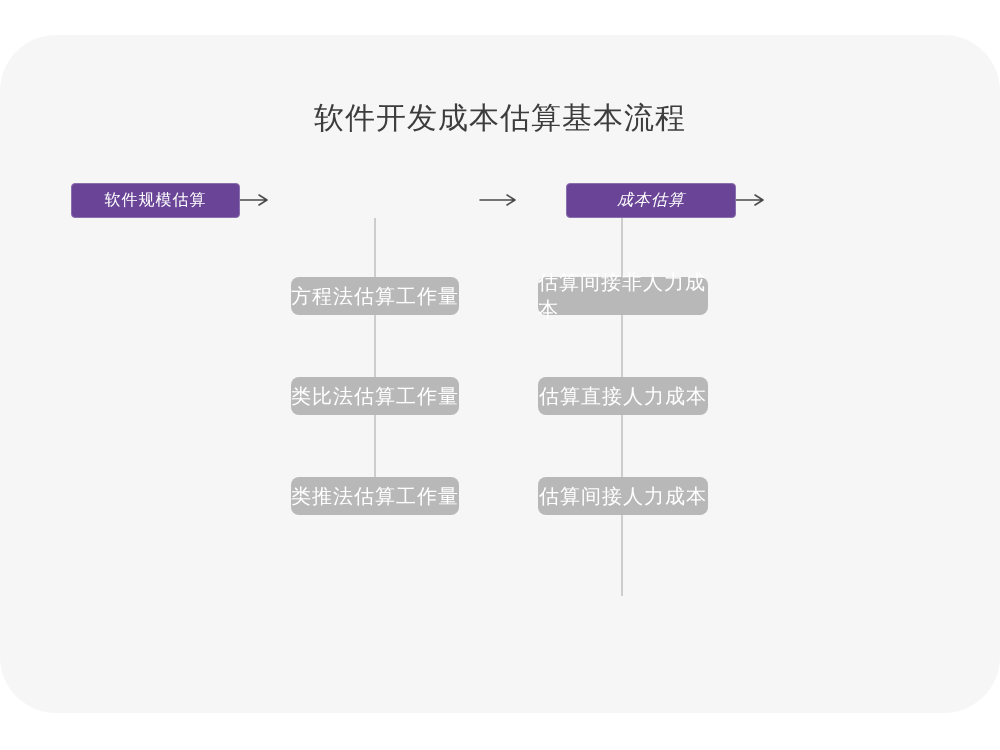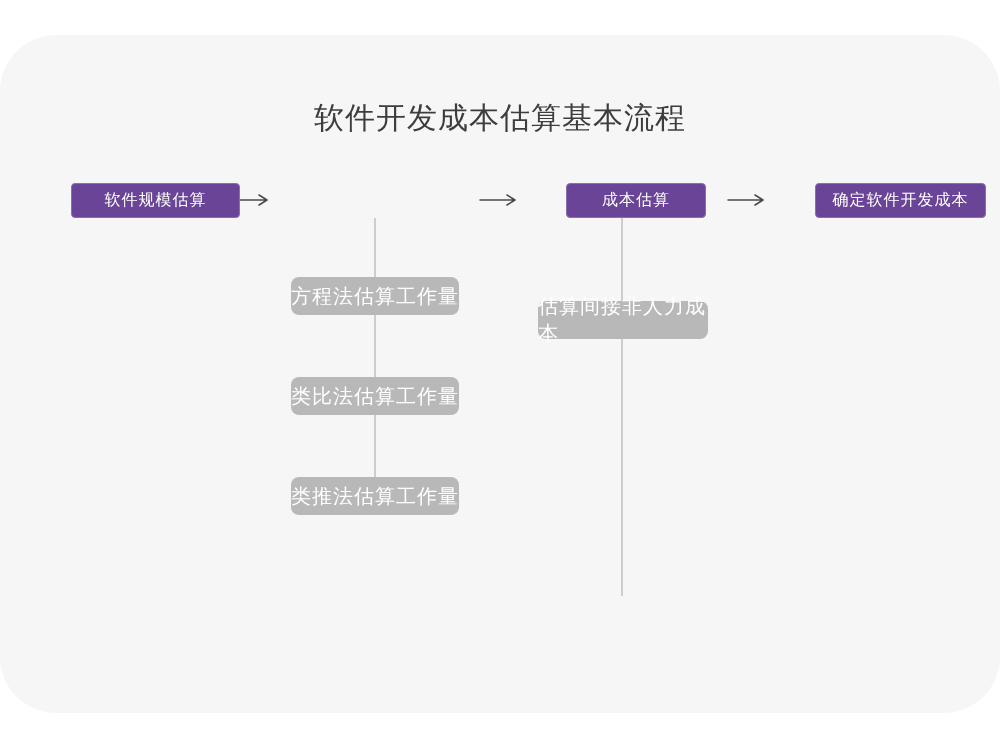--- a/index.html
+++ b/index.html
@@ -33,21 +33,21 @@
     background:var(--stage-bg);
     border:1px solid var(--stage-border);
     border-radius:4px;
     display:flex;align-items:center;justify-content:center;
     color:var(--node-text);font-size:16px;letter-spacing:1px;
     z-index:3;
     margin-left:28px;
   }
   .stage-1{left:43px;width:169px;}
   .stage-2{left:290px;width:170px;}
-  .stage-3{left:538px;width:140px;}
+  .stage-3{left:538px;width:170px;font-style:italic;}
   .stage-4{left:787px;width:171px;}
   .arrow{
     position:absolute;top:192px;width:40px;height:16px;
     color:var(--arrow);z-index:2;
   }
   .arrow-1{left:231px;}
   .arrow-2{left:479px;}
   .arrow-3{left:727px;}
   .connector{
     position:absolute;width:2px;background:var(--connector);z-index:1;
@@ -56,21 +56,21 @@
   .connector-cost{left:621px;top:218px;height:378px;}
   .substep-box{
     position:absolute;height:38px;
     background:var(--substep-bg);
     border-radius:8px;
     display:flex;align-items:center;justify-content:center;
     color:var(--node-text);font-size:20px;letter-spacing:1px;
     z-index:3;
   }
   .col-work{left:291px;width:168px;}
-  .col-cost{left:538px;width:170px;margin-top:24px;}
+  .col-cost{left:538px;width:170px;}
   .row-1{top:277px;}
   .row-2{top:377px;}
   .row-3{top:477px;}
   .cost-4{left:536px;width:174px;top:577px;}
 </style>
 </head>
 <body>
 
 <div class="stage-area">
 
@@ -92,34 +92,37 @@
   </svg>
 
   <div class="stage-box stage-3">
     <span>成本估算</span>
   </div>
 
   <svg class="arrow arrow-3" viewBox="0 0 40 16">
     <path d="M1,8 H35 M28,3 L36,8 L28,13" fill="none" stroke="currentColor" stroke-width="1.5" stroke-linecap="round" stroke-linejoin="round"></path>
   </svg>
 
-  <div class="stage-box stage-4">
-    <span>确定软件开发成本</span>
-  </div>
 
   <div class="connector connector-work"></div>
   <div class="connector connector-cost"></div>
 
   <div class="substep-box col-work row-1">
     <span>方程法估算工作量</span>
   </div>
   <div class="substep-box col-work row-3">
     <span>类推法估算工作量</span>
   </div>
   <div class="substep-box col-work row-2">
     <span>类比法估算工作量</span>
   </div>
 
   <div class="substep-box col-cost row-1">
     <span>估算间接非人力成本</span>
   </div>
+  <div class="substep-box col-cost row-2">
+    <span>估算直接人力成本</span>
+  </div>
+  <div class="substep-box col-cost row-3">
+    <span>估算间接人力成本</span>
+  </div>
 
 </div>
 
 </body></html>

